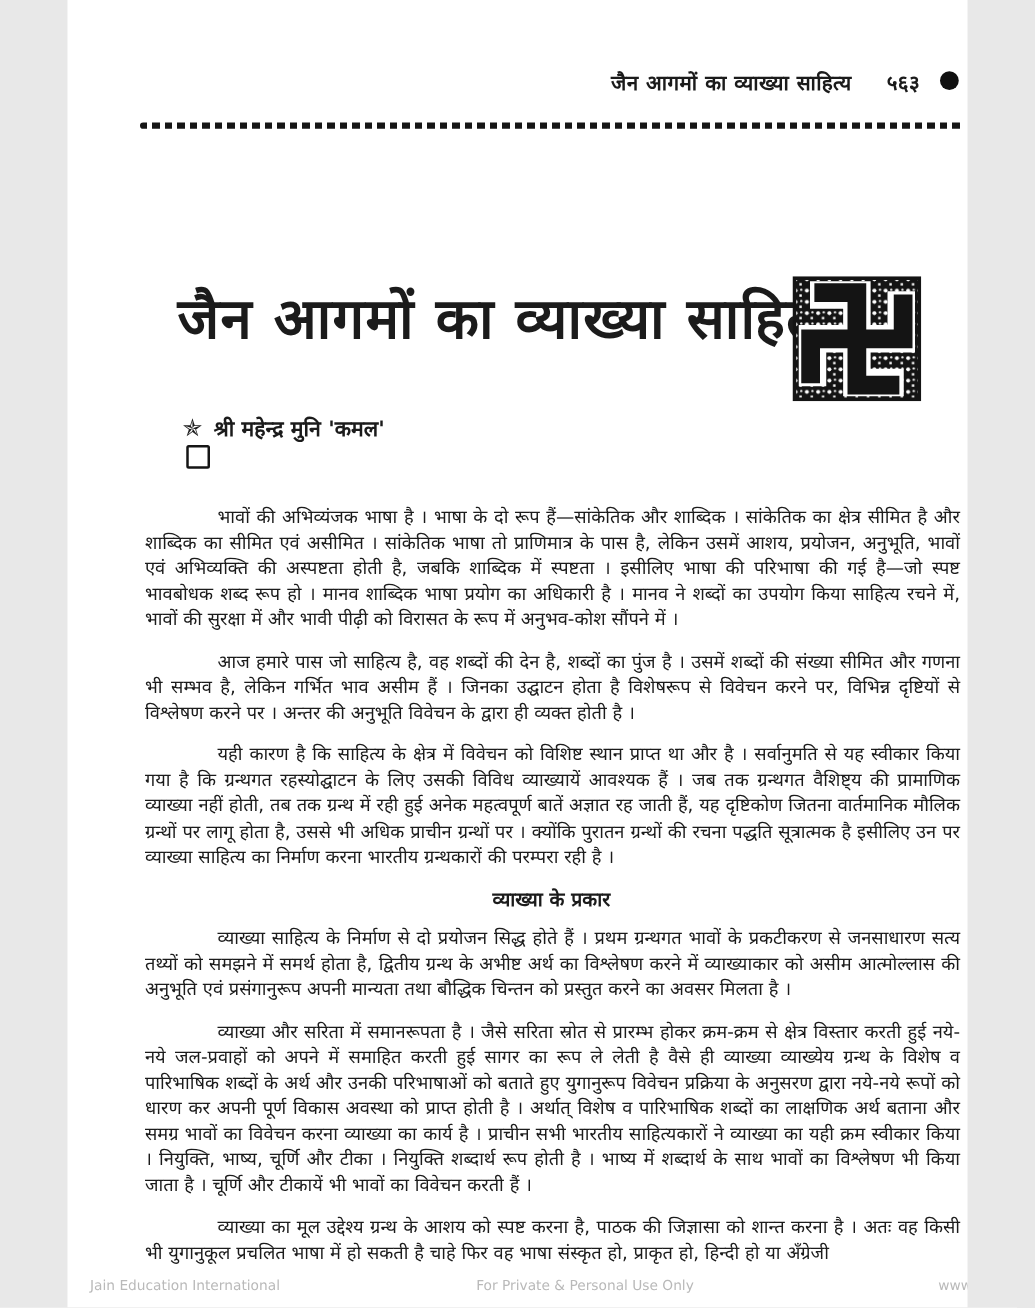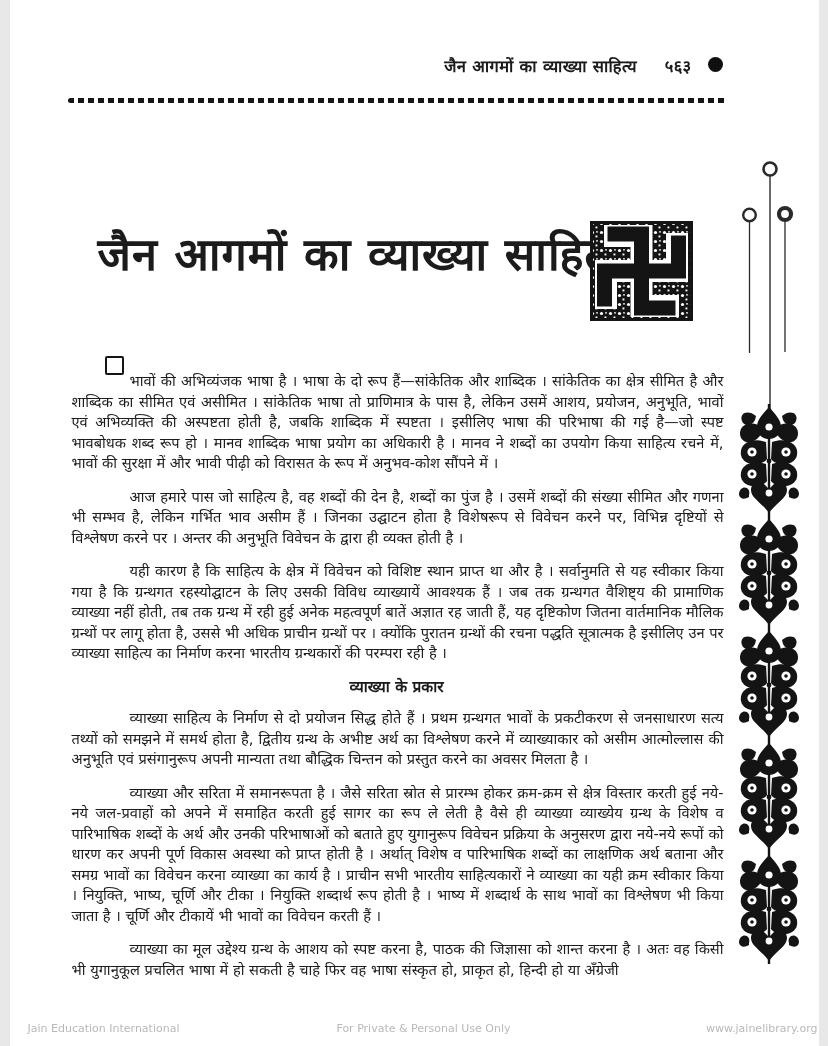--- a/index.html
+++ b/index.html
@@ -1,18 +1,18 @@
 <!DOCTYPE html>
 <html><head>
 <meta charset="utf-8">
 <style>
   html,body{margin:0;padding:0;background:#e8e8e8;}
   .page{
     position:relative;
-    width:809px;height:1046px;
+    width:720px;height:1046px;
     margin:0 auto;
     background:#ffffff;
     overflow:hidden;
     font-family:"DejaVu Sans", sans-serif;
     color:#1b1b1b;
   }
   
   .running-head{
     position:absolute;top:54px;left:60px;width:622px;
     text-align:right;font-weight:bold;font-size:16.5px;
@@ -40,21 +40,21 @@
     position:absolute;top:331px;left:92px;
     font-weight:bold;font-size:17px;
   }
   .author-line .star{font-size:19px;margin-right:9px;}
   .author-square{
     position:absolute;top:356px;left:95px;width:15px;height:15px;
     border:2.5px solid #151515;border-radius:2px;
   }
   
   .body-text{
-    position:absolute;top:371px;left:62px;width:652px;
+    position:absolute;top:404px;left:62px;width:652px;
     font-size:14.6px;line-height:20.5px;text-align:justify;
   }
   .body-text p{margin:0 0 13px 0;text-indent:58px;}
   .section-heading{
     text-align:center;font-weight:bold;font-size:15.5px;
     margin:3px 2px 11px 0;
   }
   
   .margin-pins{position:absolute;top:160px;left:732px;}
   .ornament-border{
@@ -97,20 +97,23 @@
       <rect x="1.5" y="1.5" width="100" height="97" fill="url(#speck)" stroke="#141414" stroke-width="3"></rect>
       <g fill="none" stroke="#ffffff" stroke-width="22" stroke-linecap="square">
         <path d="M51.5,15 V85 M16,50 H87 M51.5,15 H25 M87,50 V23 M51.5,85 H78 M16,50 V77"></path>
       </g>
       <g fill="none" stroke="#141414" stroke-width="15" stroke-linecap="square">
         <path d="M51.5,13 V87 M14.5,50 H88.5 M51.5,13 H25 M88.5,50 V22 M51.5,87 H78 M14.5,50 V78"></path>
       </g>
     </svg>
   </div>
 
+  <div class="author-line">
+    <span class="star">✯</span><span>श्री महेन्द्र मुनि 'कमल'</span>
+  </div>
   <div class="author-square"></div>
 
   <div class="body-text">
     <p>भावों की अभिव्यंजक भाषा है । भाषा के दो रूप हैं—सांकेतिक और शाब्दिक । सांकेतिक का क्षेत्र सीमित है और शाब्दिक का सीमित एवं असीमित ।  सांकेतिक भाषा तो प्राणिमात्र के पास है,  लेकिन  उसमें आशय, प्रयोजन, अनुभूति, भावों एवं अभिव्यक्ति की अस्पष्टता होती है, जबकि शाब्दिक  में  स्पष्टता । इसीलिए भाषा की परिभाषा की गई है—जो स्पष्ट भावबोधक शब्द रूप हो । मानव शाब्दिक भाषा प्रयोग का अधिकारी है । मानव ने शब्दों का उपयोग किया साहित्य रचने में, भावों की सुरक्षा में और भावी पीढ़ी को विरासत के रूप में अनुभव-कोश सौंपने में ।</p>
     <p>आज हमारे पास जो साहित्य है, वह शब्दों की देन है, शब्दों का पुंज है ।  उसमें शब्दों की  संख्या  सीमित और गणना भी सम्भव है, लेकिन  गर्भित  भाव  असीम  हैं  ।  जिनका  उद्घाटन  होता  है विशेषरूप से विवेचन करने पर, विभिन्न दृष्टियों से विश्लेषण करने पर । अन्तर की अनुभूति विवेचन के द्वारा ही व्यक्त होती है ।</p>
     <p>यही कारण है कि साहित्य के क्षेत्र में विवेचन को विशिष्ट स्थान प्राप्त था और  है  ।  सर्वानुमति  से  यह स्वीकार किया गया है कि ग्रन्थगत रहस्योद्घाटन के  लिए  उसकी  विविध  व्याख्यायें  आवश्यक हैं । जब तक ग्रन्थगत वैशिष्ट्य की प्रामाणिक व्याख्या नहीं होती, तब तक ग्रन्थ  में  रही  हुई  अनेक  महत्वपूर्ण  बातें अज्ञात रह जाती हैं, यह दृष्टिकोण जितना वार्तमानिक मौलिक ग्रन्थों पर लागू होता है, उससे भी अधिक प्राचीन  ग्रन्थों  पर ।  क्योंकि पुरातन ग्रन्थों की रचना पद्धति सूत्रात्मक है इसीलिए उन पर व्याख्या साहित्य  का  निर्माण  करना  भारतीय  ग्रन्थकारों  की परम्परा रही है ।</p>
     <div class="section-heading">व्याख्या के प्रकार</div>
     <p>व्याख्या साहित्य के निर्माण से दो प्रयोजन सिद्ध होते हैं । प्रथम ग्रन्थगत भावों के प्रकटीकरण से जनसाधारण सत्य तथ्यों को समझने में समर्थ होता है, द्वितीय ग्रन्थ के अभीष्ट अर्थ का  विश्लेषण  करने  में व्याख्याकार को असीम आत्मोल्लास की अनुभूति एवं प्रसंगानुरूप अपनी मान्यता तथा बौद्धिक चिन्तन को प्रस्तुत करने का अवसर मिलता है ।</p>
     <p>व्याख्या और सरिता में समानरूपता है । जैसे सरिता स्रोत से प्रारम्भ होकर क्रम-क्रम से क्षेत्र विस्तार करती हुई नये-नये जल-प्रवाहों को अपने में समाहित करती हुई सागर का रूप ले लेती  है  वैसे  ही  व्याख्या व्याख्येय ग्रन्थ के विशेष व पारिभाषिक शब्दों के अर्थ  और  उनकी  परिभाषाओं को  बताते हुए युगानुरूप विवेचन  प्रक्रिया के अनुसरण द्वारा नये-नये रूपों को धारण कर अपनी पूर्ण विकास अवस्था को प्राप्त होती है । अर्थात्  विशेष  व पारिभाषिक शब्दों का लाक्षणिक अर्थ बताना और समग्र भावों का विवेचन करना व्याख्या का कार्य है । प्राचीन सभी भारतीय साहित्यकारों ने व्याख्या का यही क्रम स्वीकार किया । नियुक्ति, भाष्य, चूर्णि और टीका । नियुक्ति शब्दार्थ रूप होती है । भाष्य  में शब्दार्थ के साथ भावों का विश्लेषण भी किया जाता है । चूर्णि और टीकायें भी भावों का विवेचन करती हैं ।</p>
     <p>व्याख्या का मूल उद्देश्य ग्रन्थ के आशय को स्पष्ट करना है, पाठक की  जिज्ञासा  को शान्त करना है ।  अतः वह किसी भी युगानुकूल प्रचलित भाषा में हो सकती है चाहे फिर वह भाषा संस्कृत हो, प्राकृत हो, हिन्दी हो या अँग्रेजी</p>

